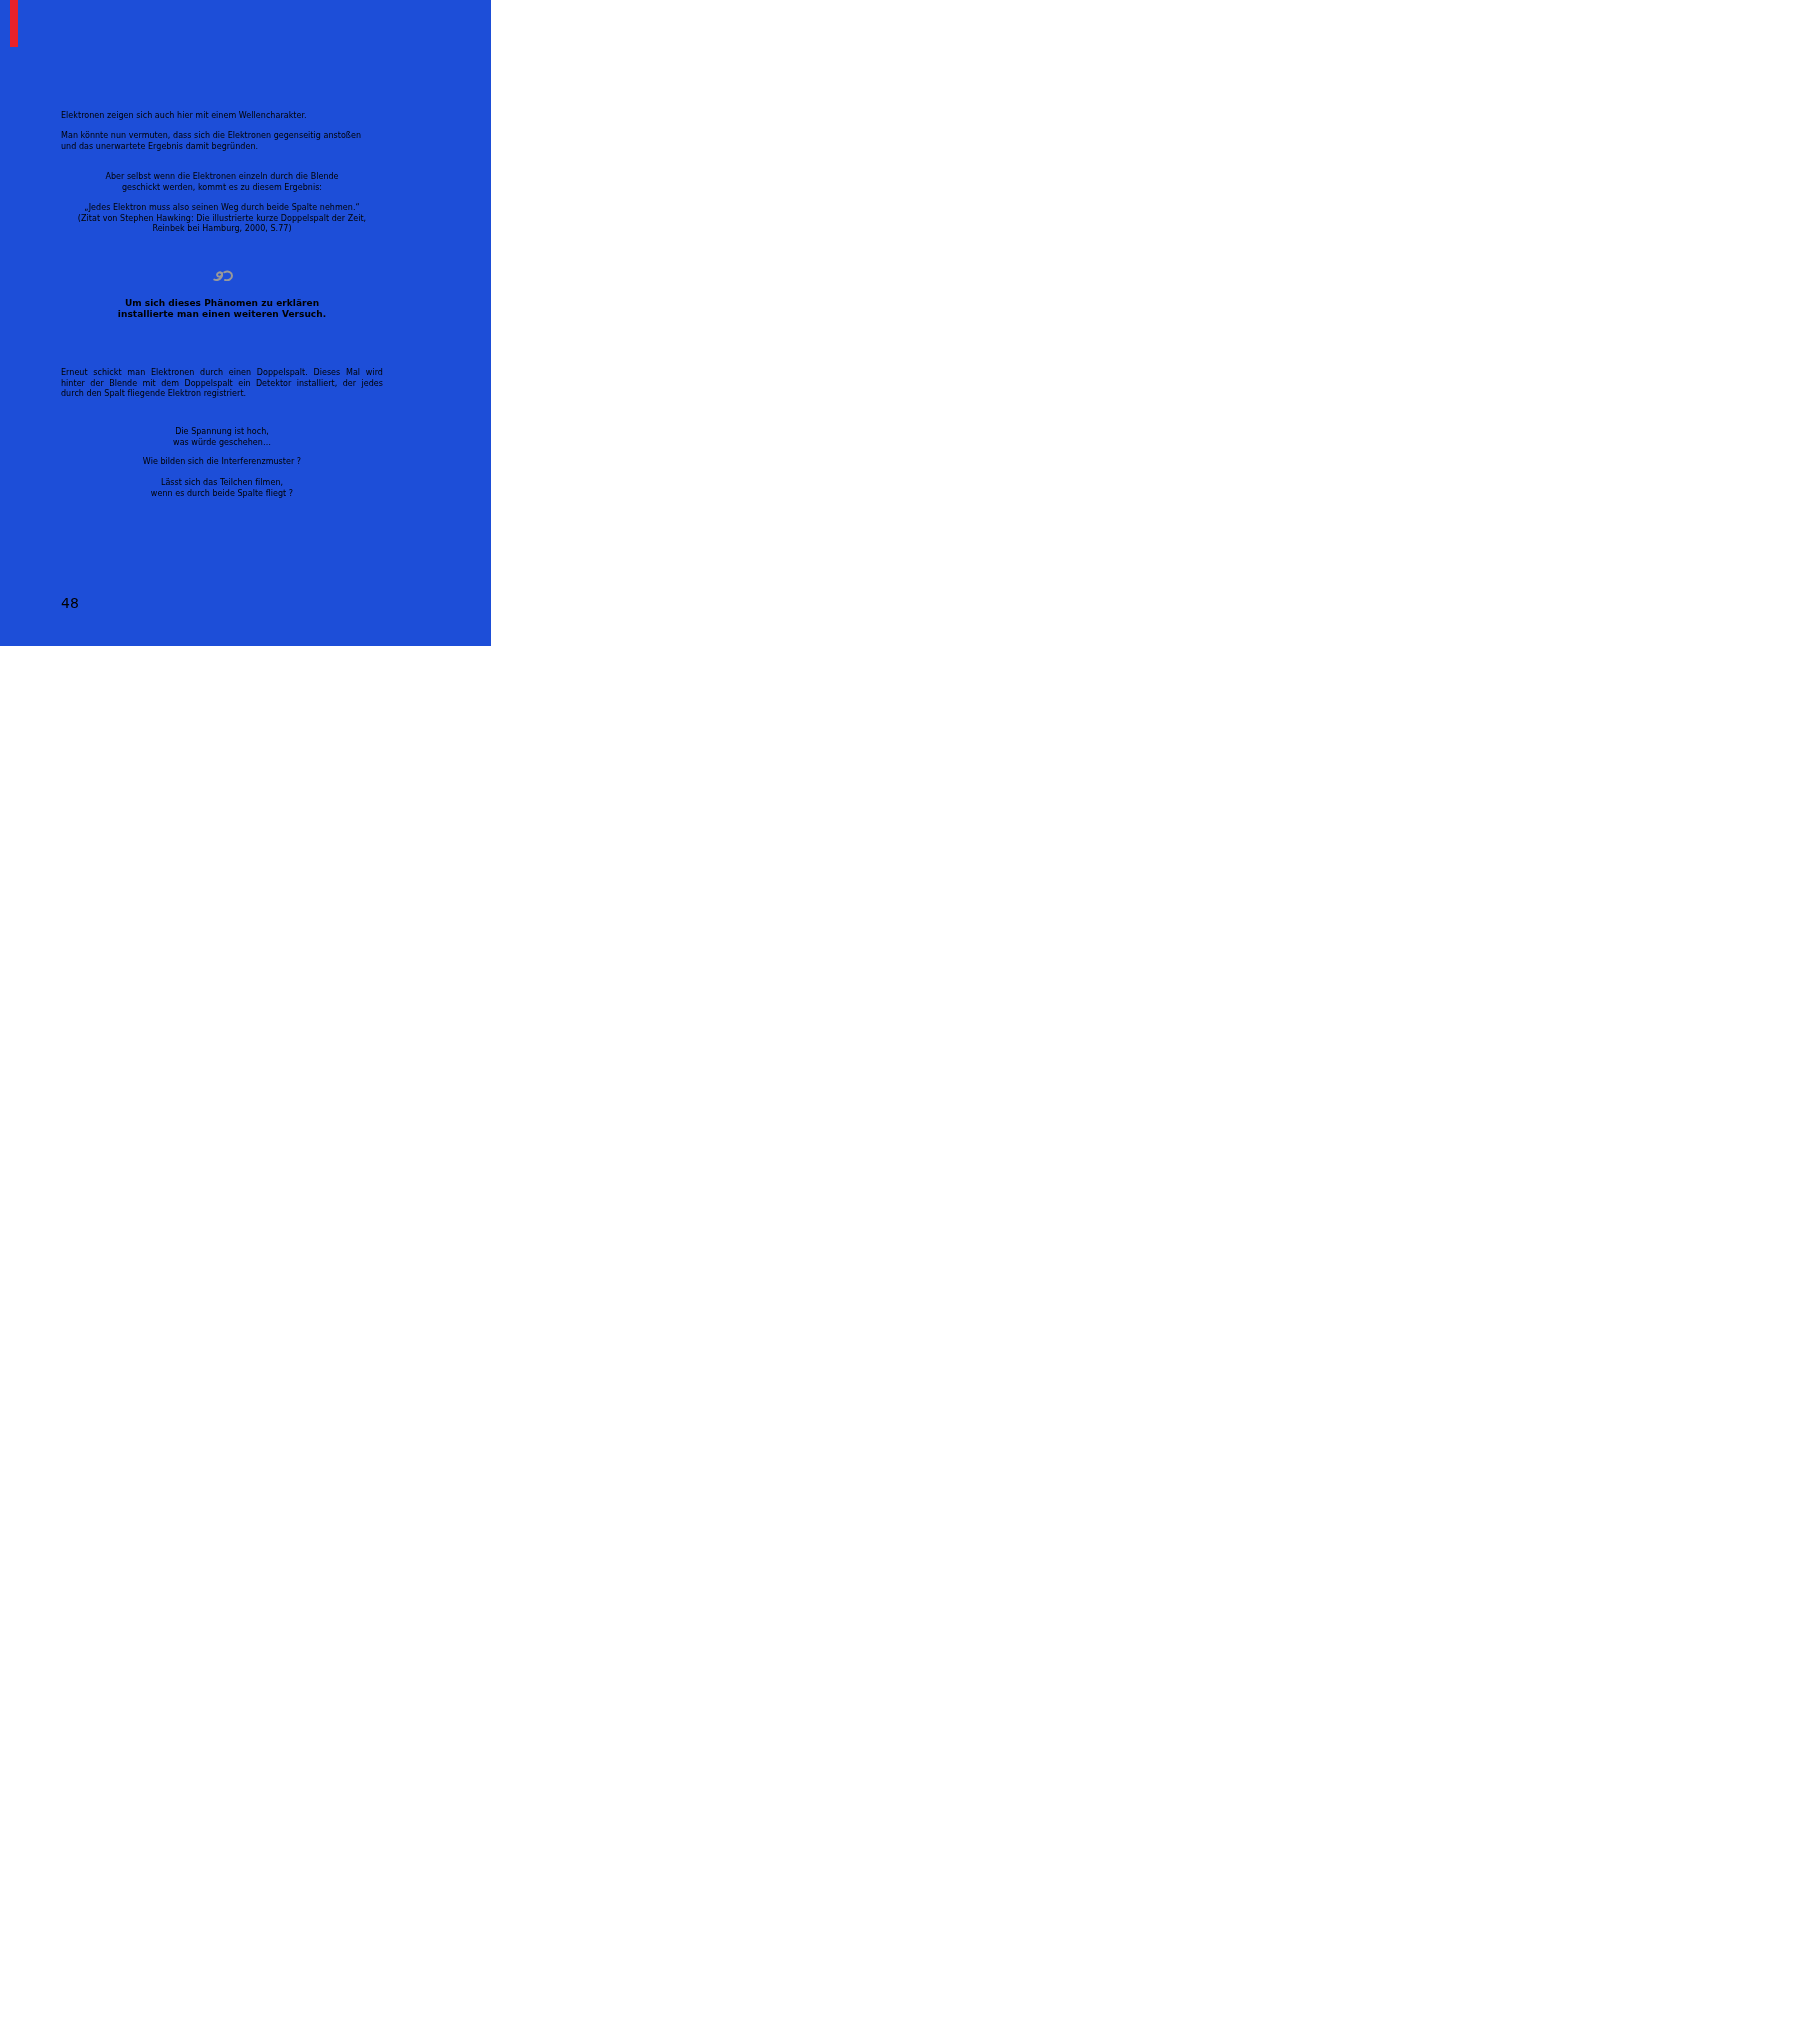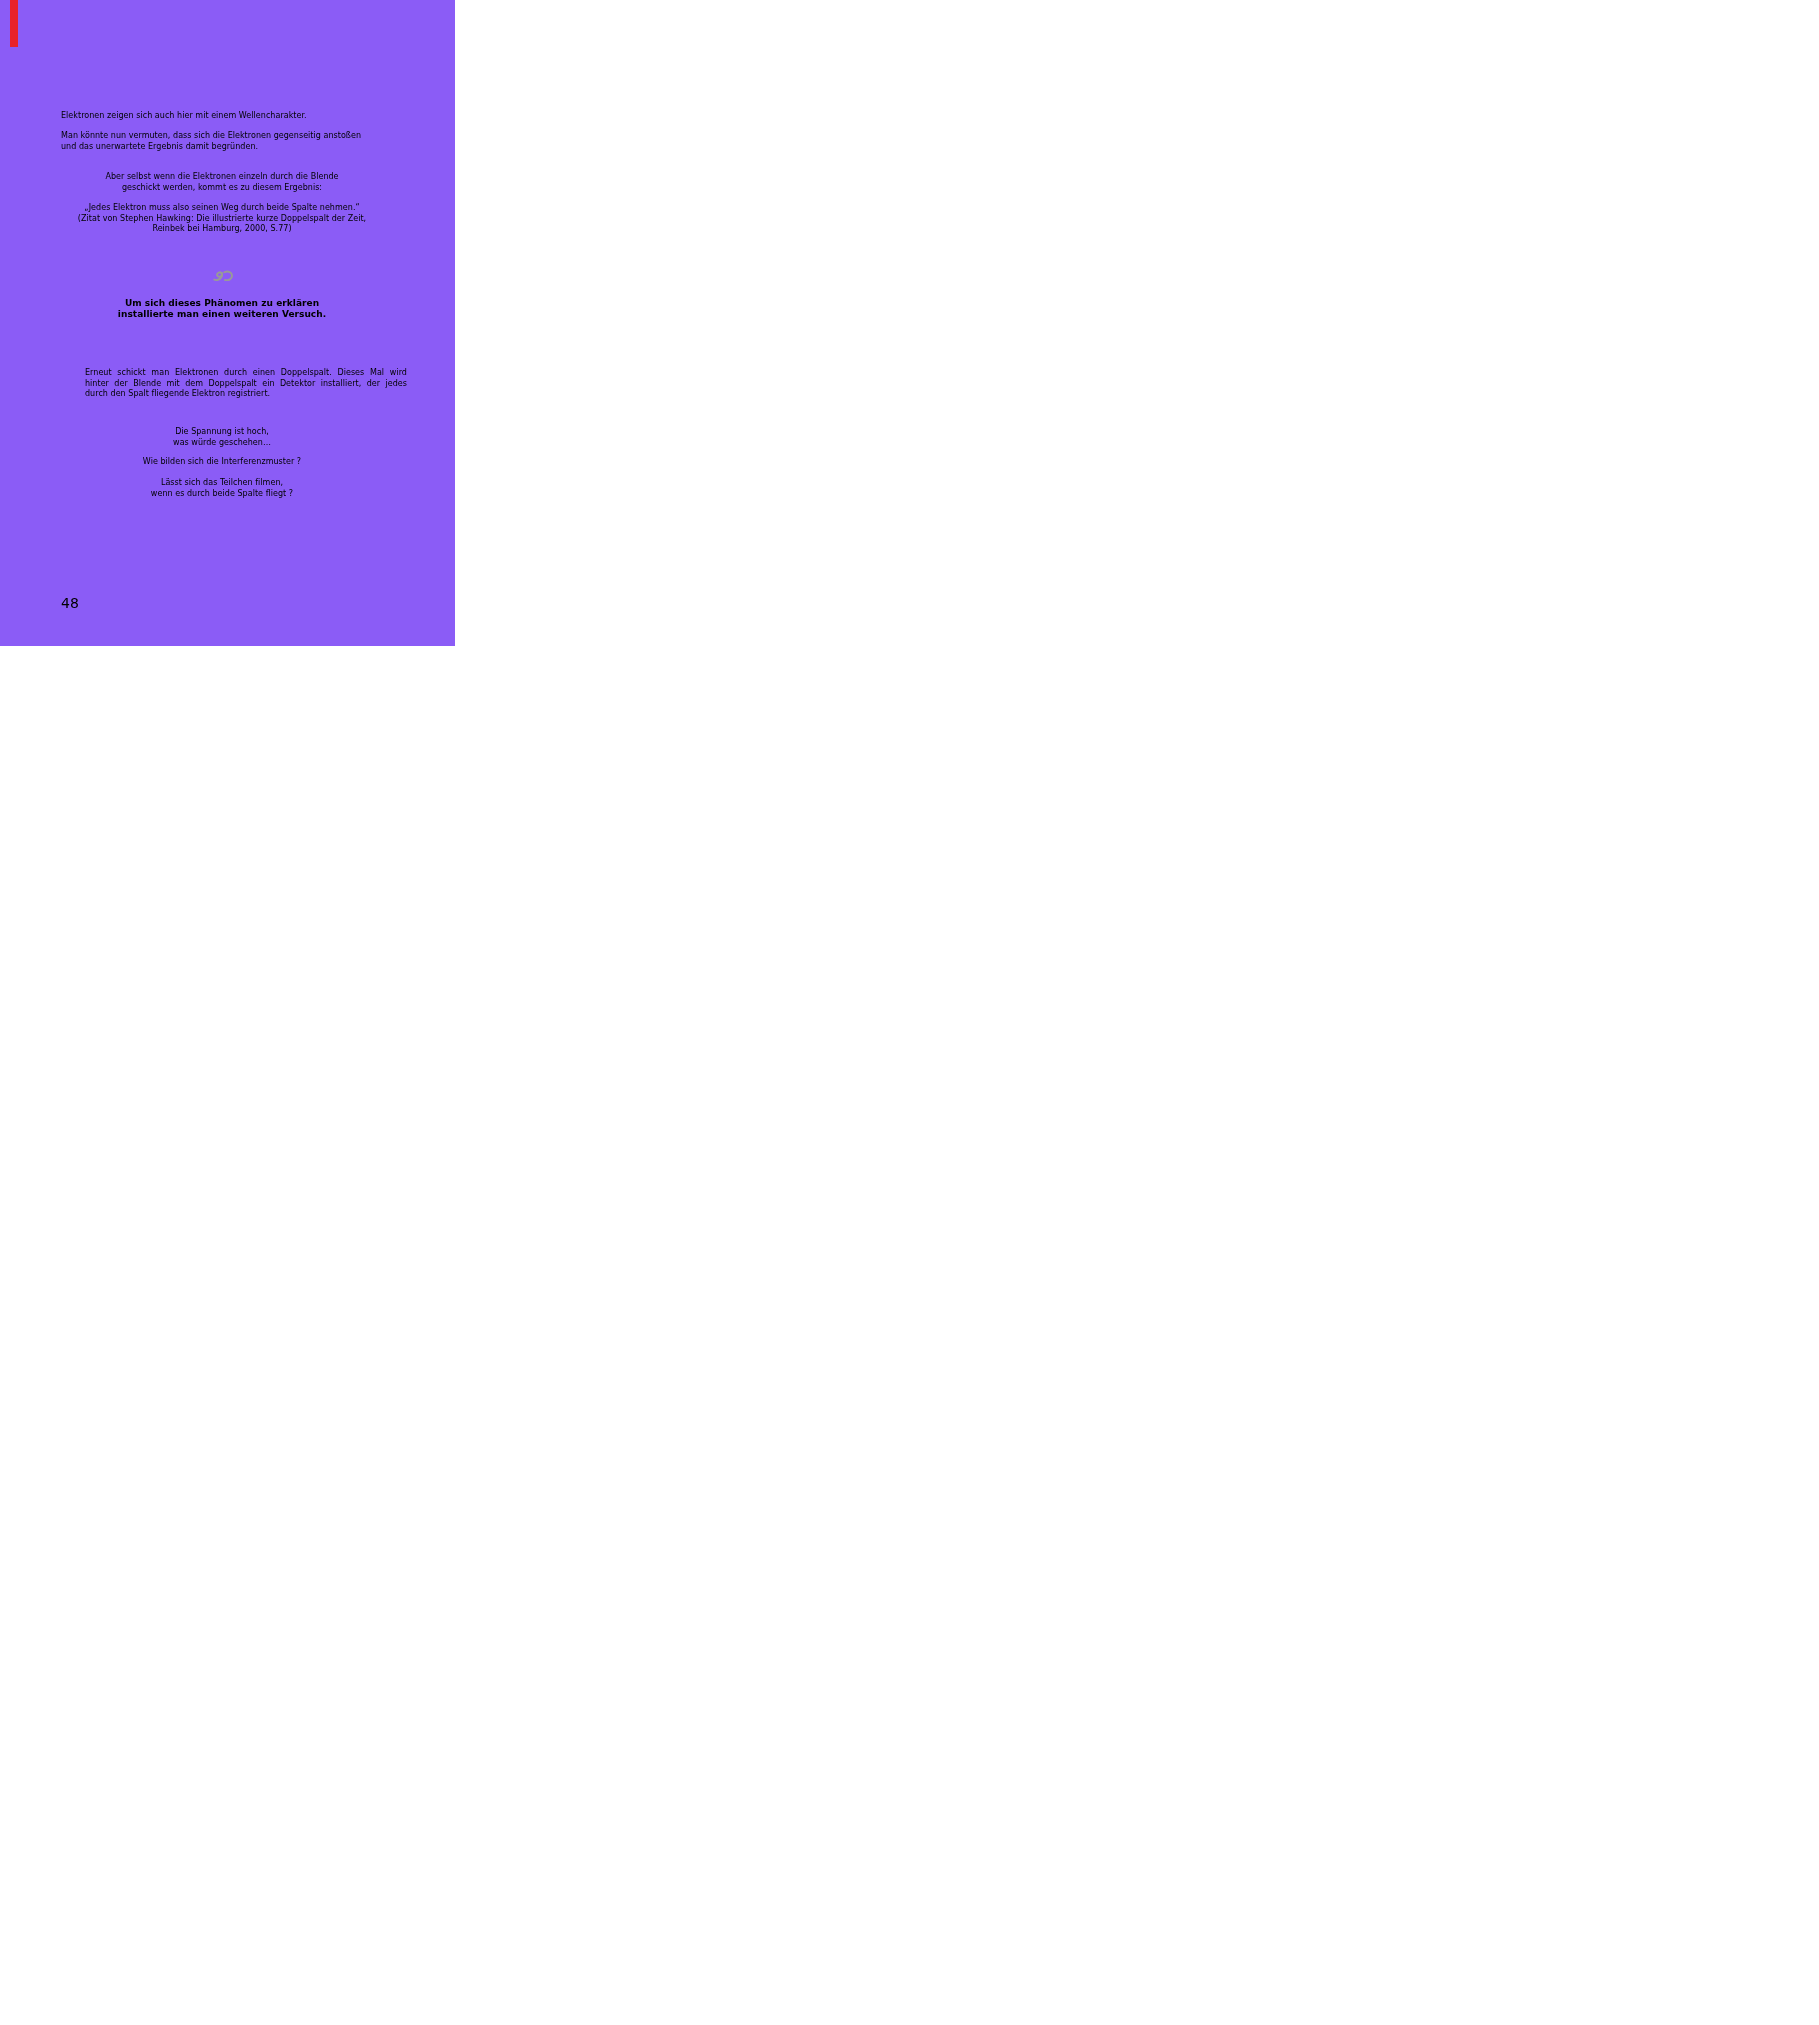--- a/index.html
+++ b/index.html
@@ -52,42 +52,42 @@
   .pos-single{ top:172px; }
   .pos-quote{ top:203px;text-align:center; }
   .pos-ornament{
     position:absolute;
     left:213px;
     top:270px;
     width:20px;
     height:11.3px;
   }
   .pos-heading{ top:298px; }
-  .pos-detector{ top:368px;margin-left:24px; }
+  .pos-detector{ top:368px; }
   .pos-suspense{ top:427px; }
   .pos-q1{ top:457px; }
   .pos-q2{ top:478px; }
   .page-number{
     position:absolute;
     left:61px;
     top:597px;
     font-size:14px;
     line-height:12px;
   }
   .ornament-svg path{
     fill:none;
     stroke:var(--ornament-color);
     stroke-width:6;
     stroke-linecap:round;
   }
 </style>
 </head>
 <body>
 
-<div class="page" style="background: #8b5cf6; color: rgb(0, 0, 0);">
+<div class="page" style="background: #1d4ed8; color: rgb(0, 0, 0); padding-left: 36px;">
 
   <div class="red-marker" style="background: rgb(232, 34, 42);"></div>
 
   <div class="block align-left pos-wave">
     <div class="line">Elektronen zeigen sich auch hier mit einem Wellencharakter.</div>
   </div>
 
   <div class="block align-left pos-assumption">
     <div class="line">Man könnte nun vermuten, dass sich die Elektronen gegenseitig anstoßen</div>
     <div class="line">und das unerwartete Ergebnis damit begründen.</div>

